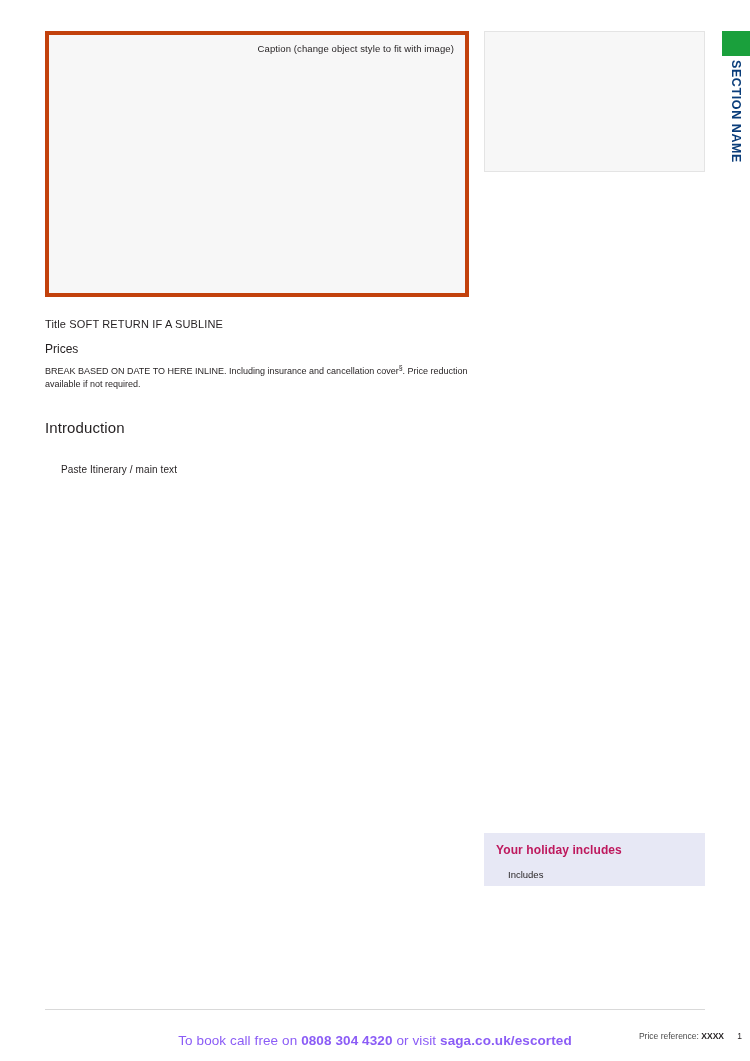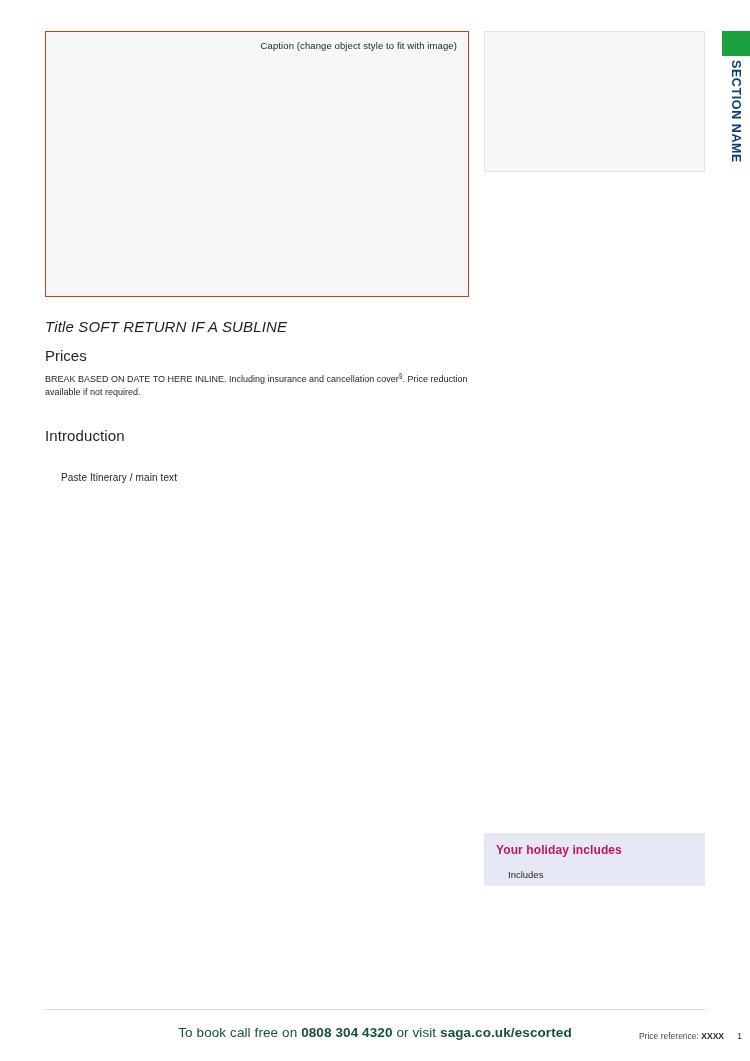--- a/index.html
+++ b/index.html
@@ -47,21 +47,21 @@
   }
 
   
   .hero-image {
     position: absolute;
     left: 45px;
     top: 31px;
     width: 424px;
     height: 266px;
     background: #f7f7f7;
-    border: 1px solid #c2410c;
+    border: 4px solid #c2410c;
   }
   .hero-caption {
     position: absolute;
     right: 11px;
     top: 8px;
     font-size: 9.5px;
     color: #231f20;
     letter-spacing: 0.1px;
   }
 
@@ -98,28 +98,27 @@
   }
 
   
   .text-col {
     position: absolute;
     left: 45px;
     top: 318px;
     width: 424px;
   }
   .tour-title {
-    font-size: 15px;
+    font-size: 11px;
     letter-spacing: 0.15px;
     margin: 0 0 10px 0;
     line-height: 1.25;
-    font-style: italic;
   }
   .prices-label {
-    font-size: 15px;
+    font-size: 12px;
     margin: 0 0 7px 0;
   }
   .price-break {
     font-size: 9px;
     line-height: 1.45;
     margin: 0 0 28px 0;
     width: 424px;
   }
   .price-break sup { font-size: 7px; }
   .intro-heading {
@@ -145,25 +144,25 @@
     position: absolute;
     left: 45px;
     top: 0;
     width: 660px;
     height: 1px;
     background: #d9d9d9;
   }
   .footer-book {
     position: absolute;
     left: 0;
-    top: 16px;
+    top: 24px;
     width: 750px;
     text-align: center;
     font-size: 13.5px;
-    color: #14532d;
+    color: #8b5cf6;
     letter-spacing: 0.1px;
   }
   .footer-book b { font-weight: bold; }
   .footer-ref {
     position: absolute;
     right: 26px;
     top: 22px;
     font-size: 8.5px;
     color: #4a4a4a;
   }

